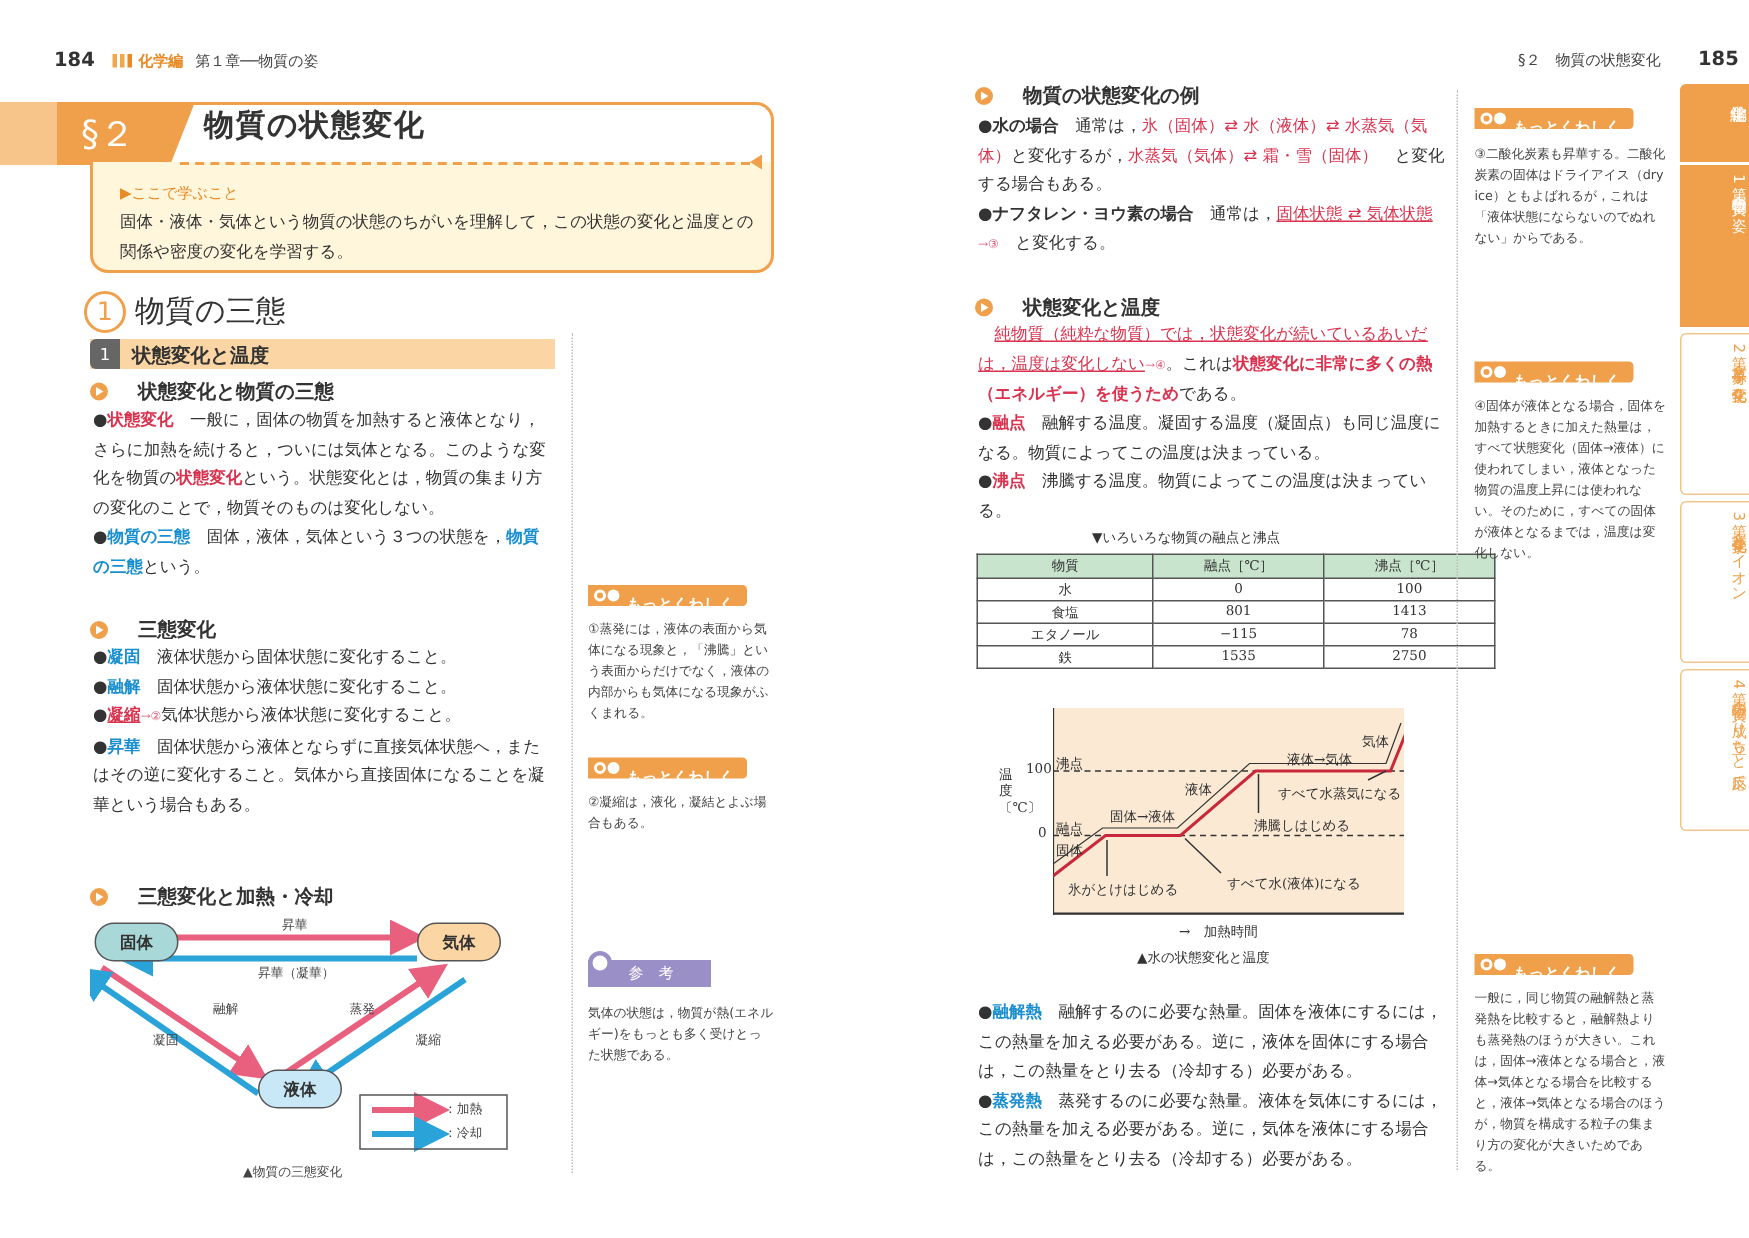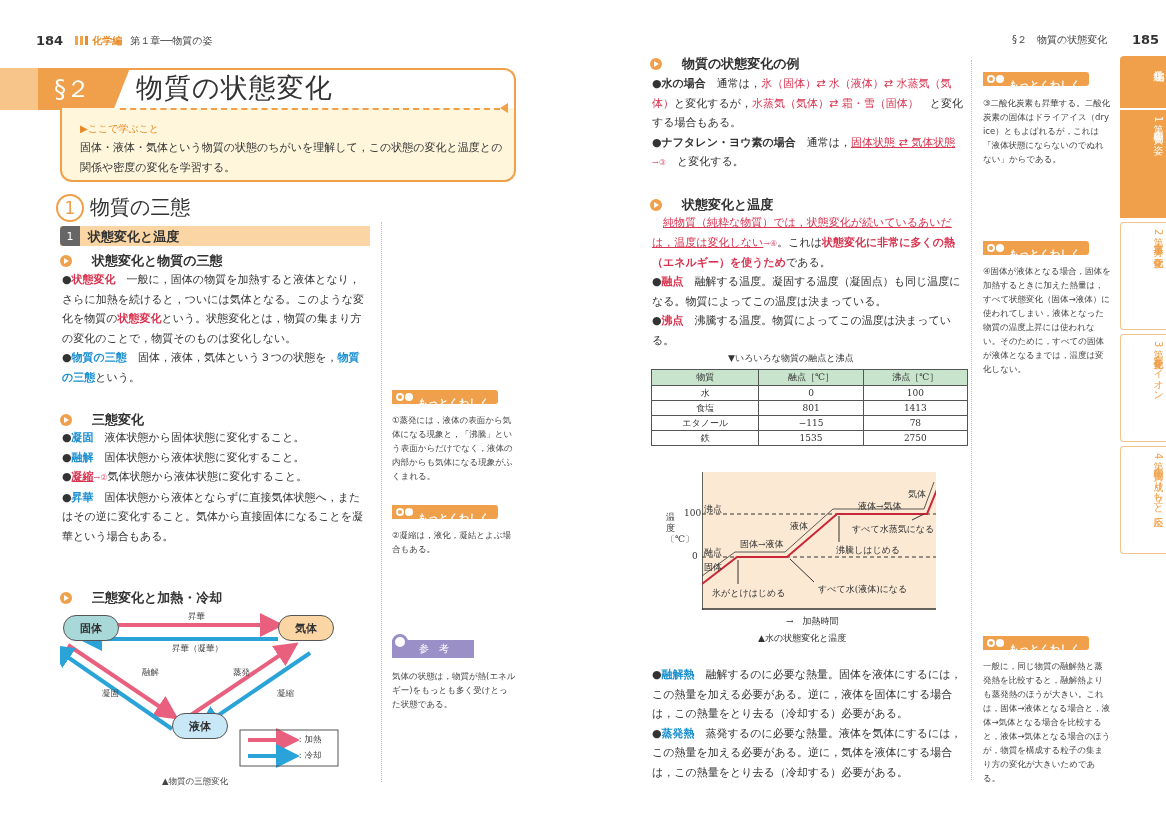--- a/index.html
+++ b/index.html
@@ -16,21 +16,21 @@
   .hdr-cat { color: #e88a25; font-weight: bold; font-size: 10px; }
   .hdr-chap { font-size: 10px; color: #444; margin-left: 8px; }
 
   
   .banner-left { left: 0; top: 68px; width: 40px; height: 42px; background: #f7c48a; }
   .banner-sec { left: 38px; top: 68px; width: 92px; height: 42px; background: #f0a04a;
     clip-path: polygon(0 0, 100% 0, 82% 100%, 0 100%); color: #fff; font-size: 24px;
     display: flex; align-items: center; padding-left: 16px; }
   .banner-box { left: 112px; top: 68px; width: 404px; height: 42px; border: 2px solid #f0a04a;
     border-left: none; border-radius: 0 12px 0 0; border-bottom: none; }
-  .banner-title { left: 136px; top: 70px; font-size: 27px; font-weight: normal; color: #333; letter-spacing: 1px; }
+  .banner-title { left: 136px; top: 70px; font-size: 20px; font-weight: bold; color: #333; letter-spacing: 1px; }
   .learn-box { left: 60px; top: 108px; width: 456px; height: 74px; background: #fff6dc; border: 2px solid #f0a04a; border-top: none; border-radius: 0 0 12px 12px; }
   .learn-dash { left: 120px; top: 108px; width: 380px; border-top: 2px dashed #f0a04a; }
   .learn-tri { left: 500px; top: 103px; width: 0; height: 0; border-top: 5px solid transparent; border-bottom: 5px solid transparent; border-right: 8px solid #f0a04a; }
   .learn-label { left: 80px; top: 122px; font-size: 10px; color: #e88a25; }
   .learn-text { left: 80px; top: 138px; width: 430px; font-size: 11px; line-height: 20px; color: #333; }
 
   
   .h2-circle { left: 56px; top: 194px; width: 28px; height: 28px; border: 2px solid #f0a04a; border-radius: 50%; color: #f0a04a; font-size: 17px; display:flex; align-items:center; justify-content:center; }
   .h2-text { left: 90px; top: 194px; font-size: 20px; color: #333; }
 
@@ -191,21 +191,21 @@
 </div>
 <div class="abs para" style="left:652px; top:213px; width:312px; text-indent: 1em;">
   <span class="red ul-red" style="font-weight:normal">純物質（純粋な物質）では，状態変化が続いているあいだは，温度は変化しない</span><span class="note-mark">→④</span><span>。これは</span><span class="red">状態変化に非常に多くの熱（エネルギー）を使うため</span><span>である。</span>
 </div>
 <div class="abs para" style="left:652px; top:272px; width:312px;">
   <span>●</span><span class="red">融点</span><span>　融解する温度。凝固する温度（凝固点）も同じ温度になる。物質によってこの温度は決まっている。</span><br>
   <span>●</span><span class="red">沸点</span><span>　沸騰する温度。物質によってこの温度は決まっている。</span>
 </div>
 
 <div class="abs" style="left:728px; top:352px; font-size:9px; color:#333;">▼いろいろな物質の融点と沸点</div>
-<table class="abs mp" style="left:651px; top:369px; width:317px;">
+<table class="abs mp" style="left:651px; top:369px; width:346px;">
   <thead>
       <tr>
     <th style="width:34%">物質</th>
     <th style="width:33%">融点［℃］</th>
     <th style="width:33%">沸点［℃］</th>
   </tr>
     </thead>
   <tbody>
     <tr>
         <td>水</td>

